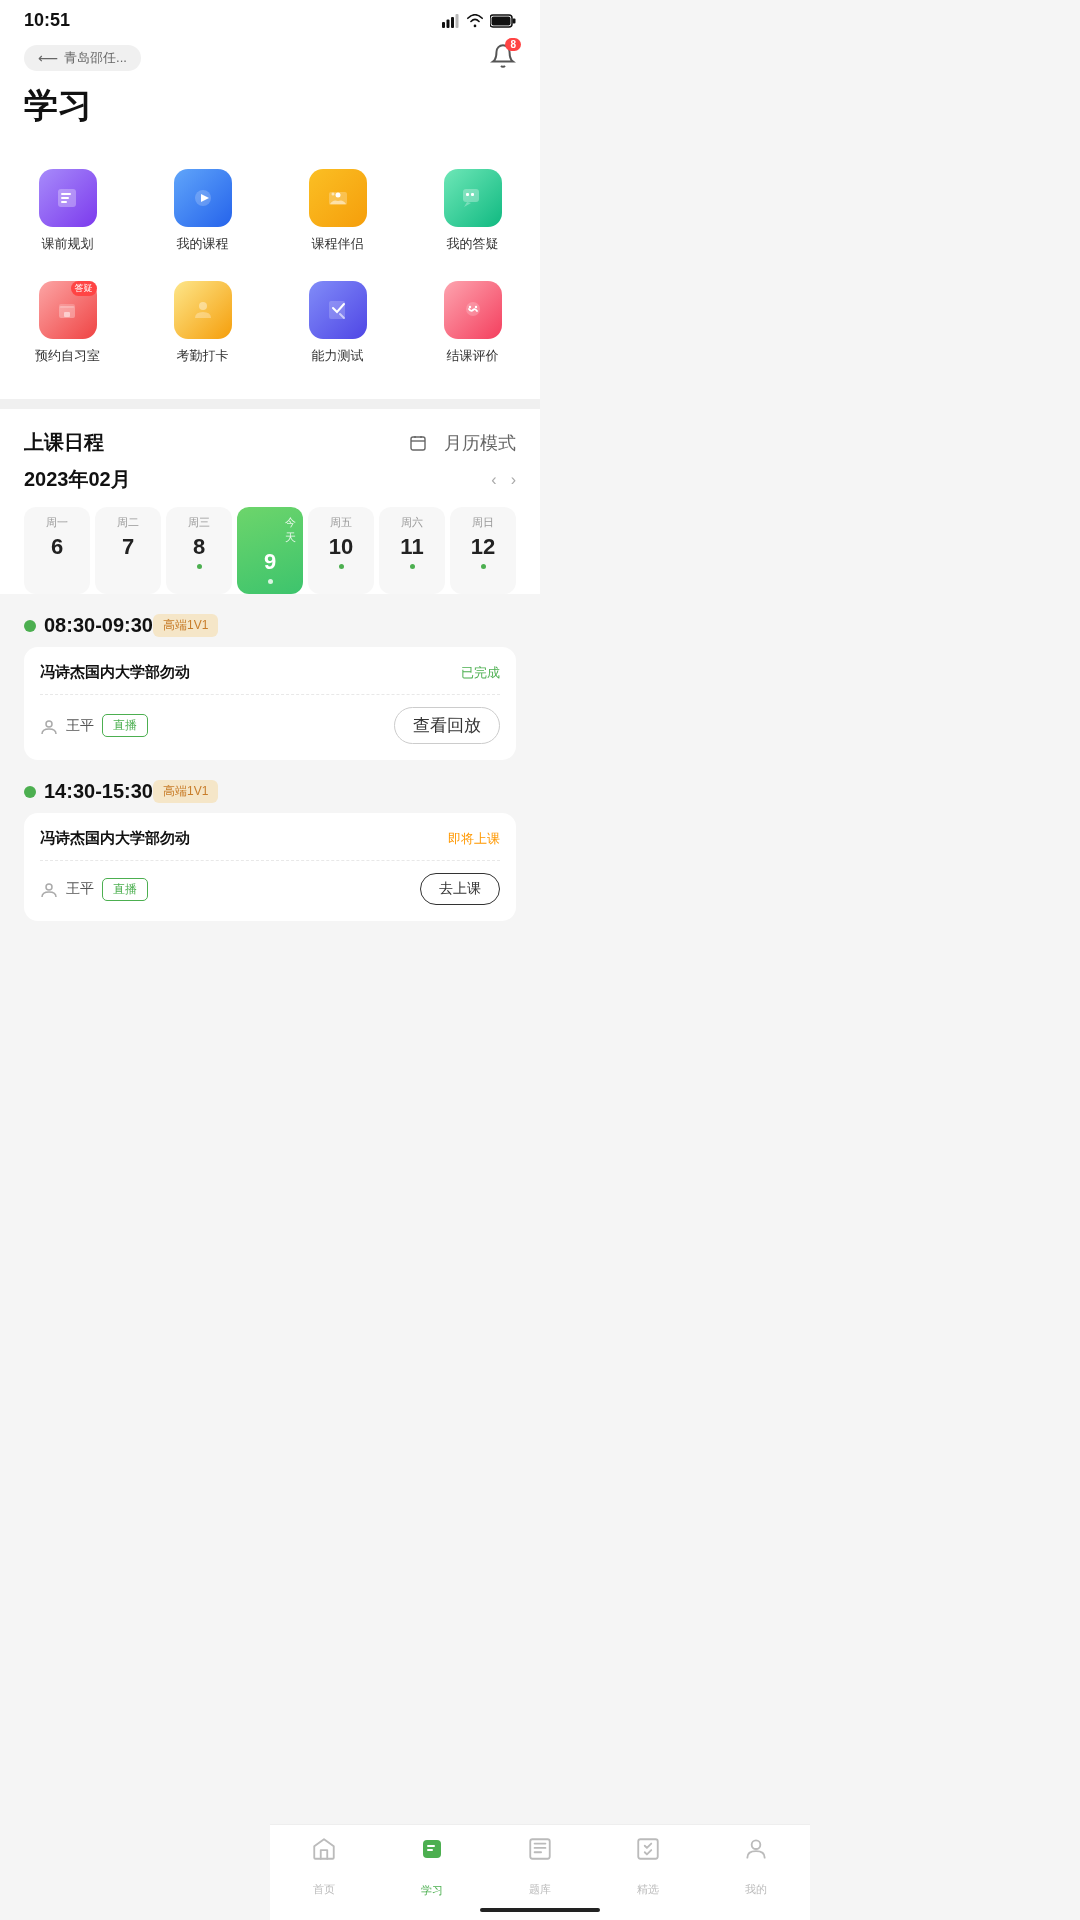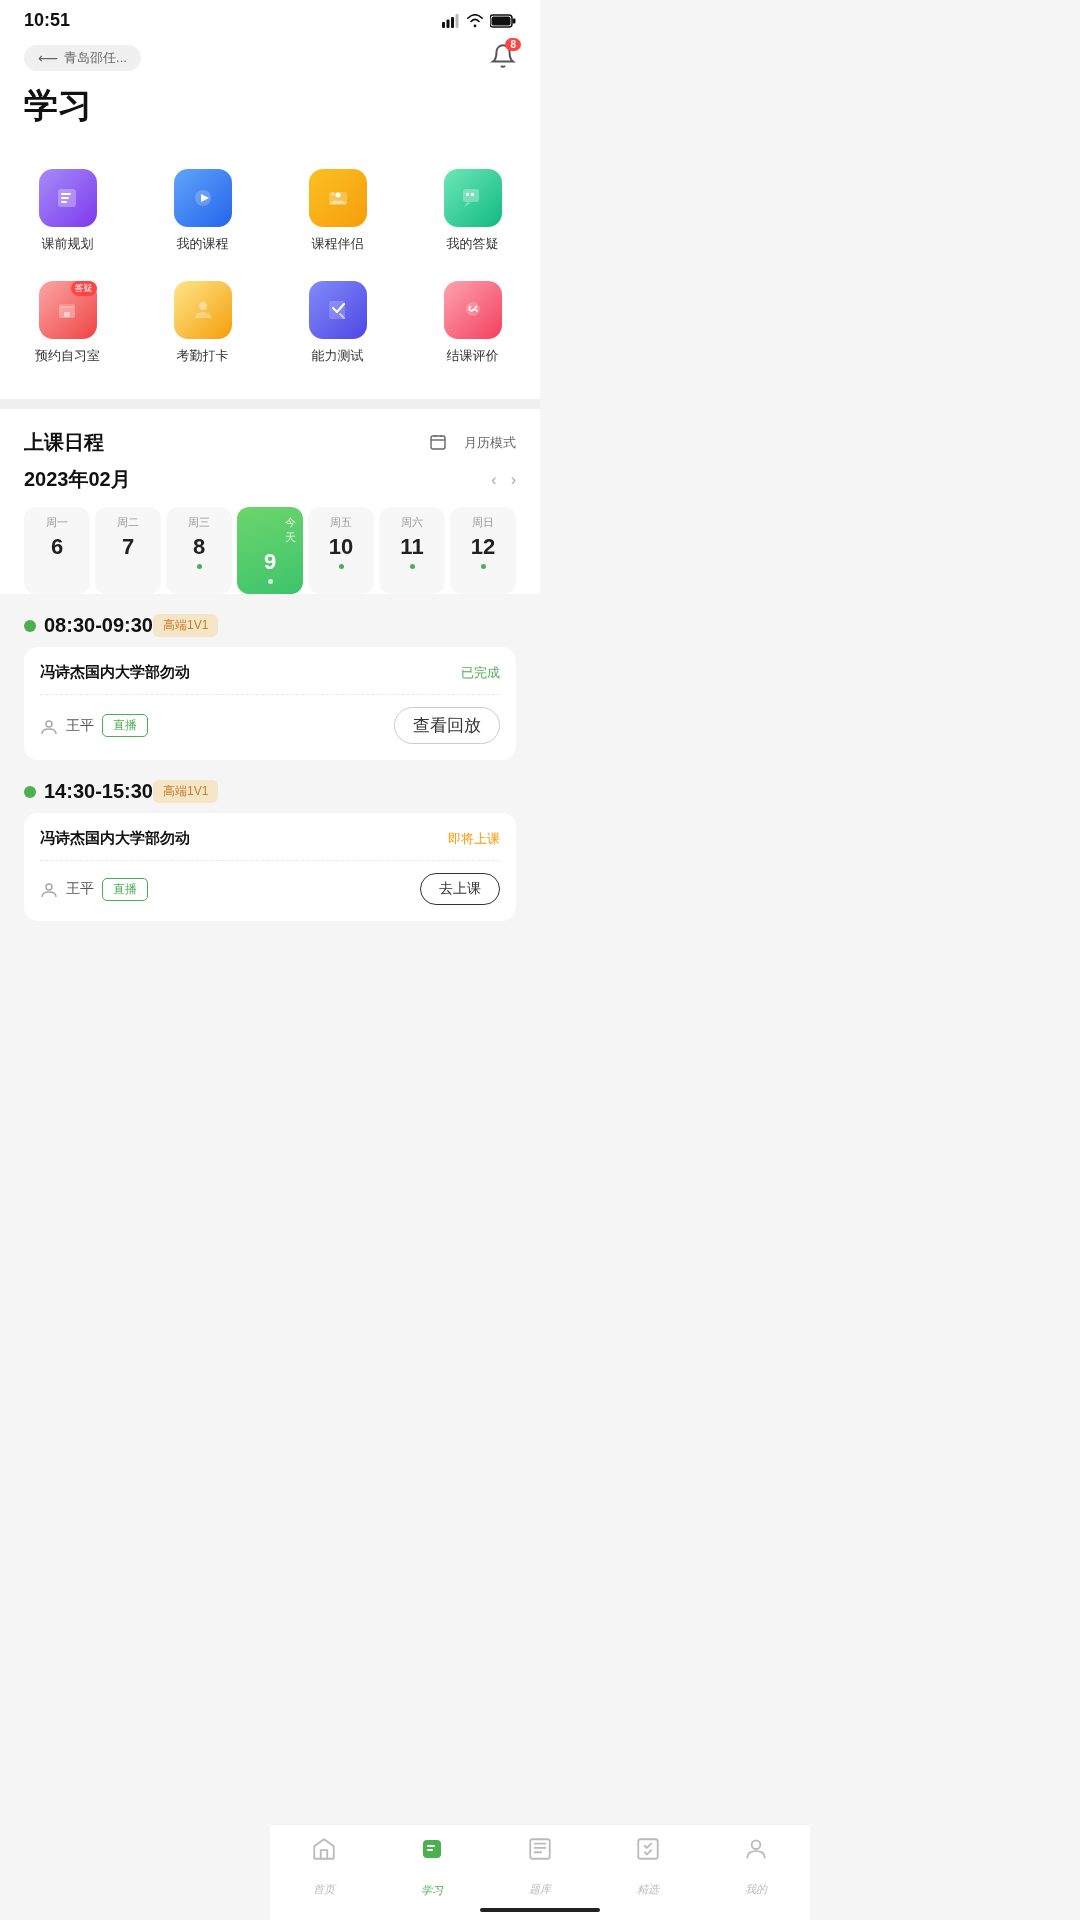--- a/index.html
+++ b/index.html
@@ -118,22 +118,23 @@
       align-items: center;
       margin-bottom: 10px;
     }
     .schedule-title {
       font-size: 20px;
       font-weight: 700;
       color: #111;
     }
     .calendar-mode {
       display: flex;
+      align-items: center;
       gap: 18px;
-      font-size: 13px;
+      font-size: 18px;
       color: #666;
       cursor: pointer;
     }
     .month-nav {
       display: flex;
       justify-content: space-between;
       align-items: center;
       margin-bottom: 14px;
     }
     .month-label {
@@ -309,21 +310,20 @@
       align-items: center;
       padding: 10px 0 22px;
     }
     .nav-item {
       display: flex;
       flex-direction: column;
       align-items: center;
       gap: 20px;
       cursor: pointer;
       min-width: 60px;
-      font-style: italic;
     }
     .nav-label {
       font-size: 11px;
       color: #bbb;
     }
     .nav-label.active { color: #4caf50; }
     .home-indicator {
       position: fixed;
       bottom: 8px;
       left: 50%;

